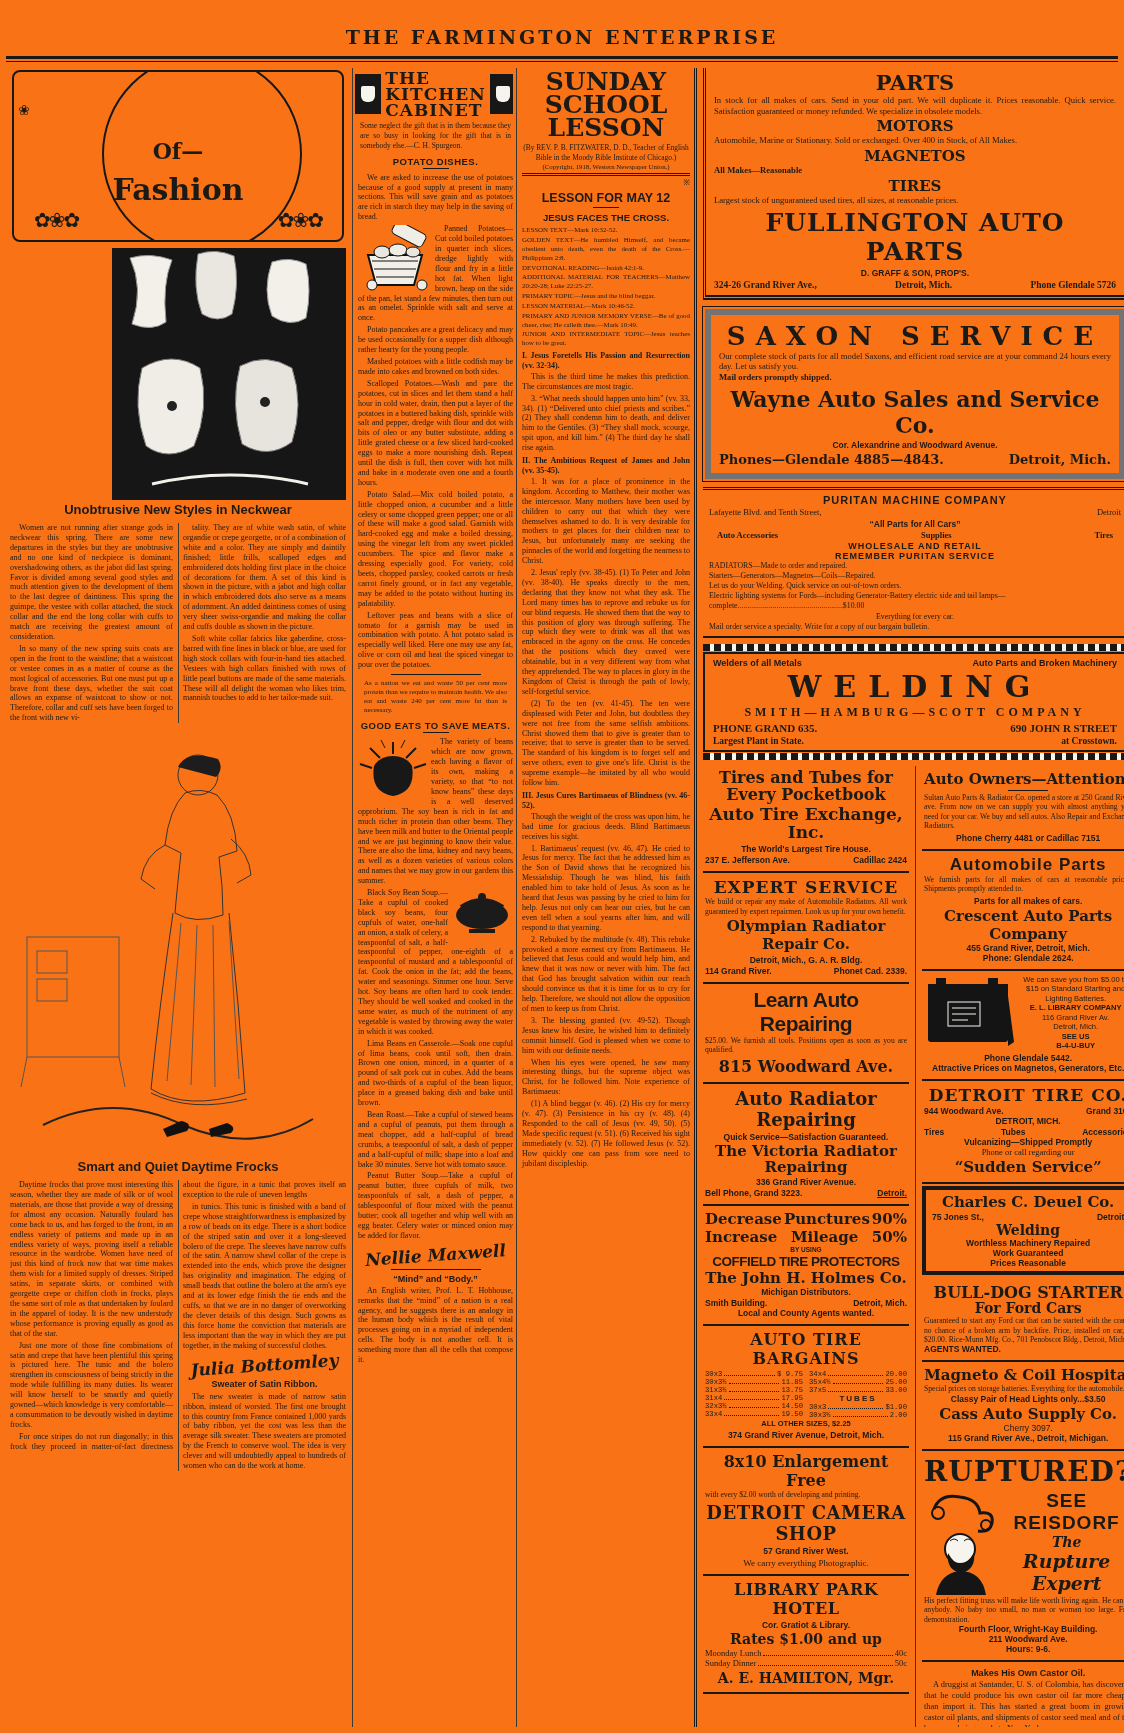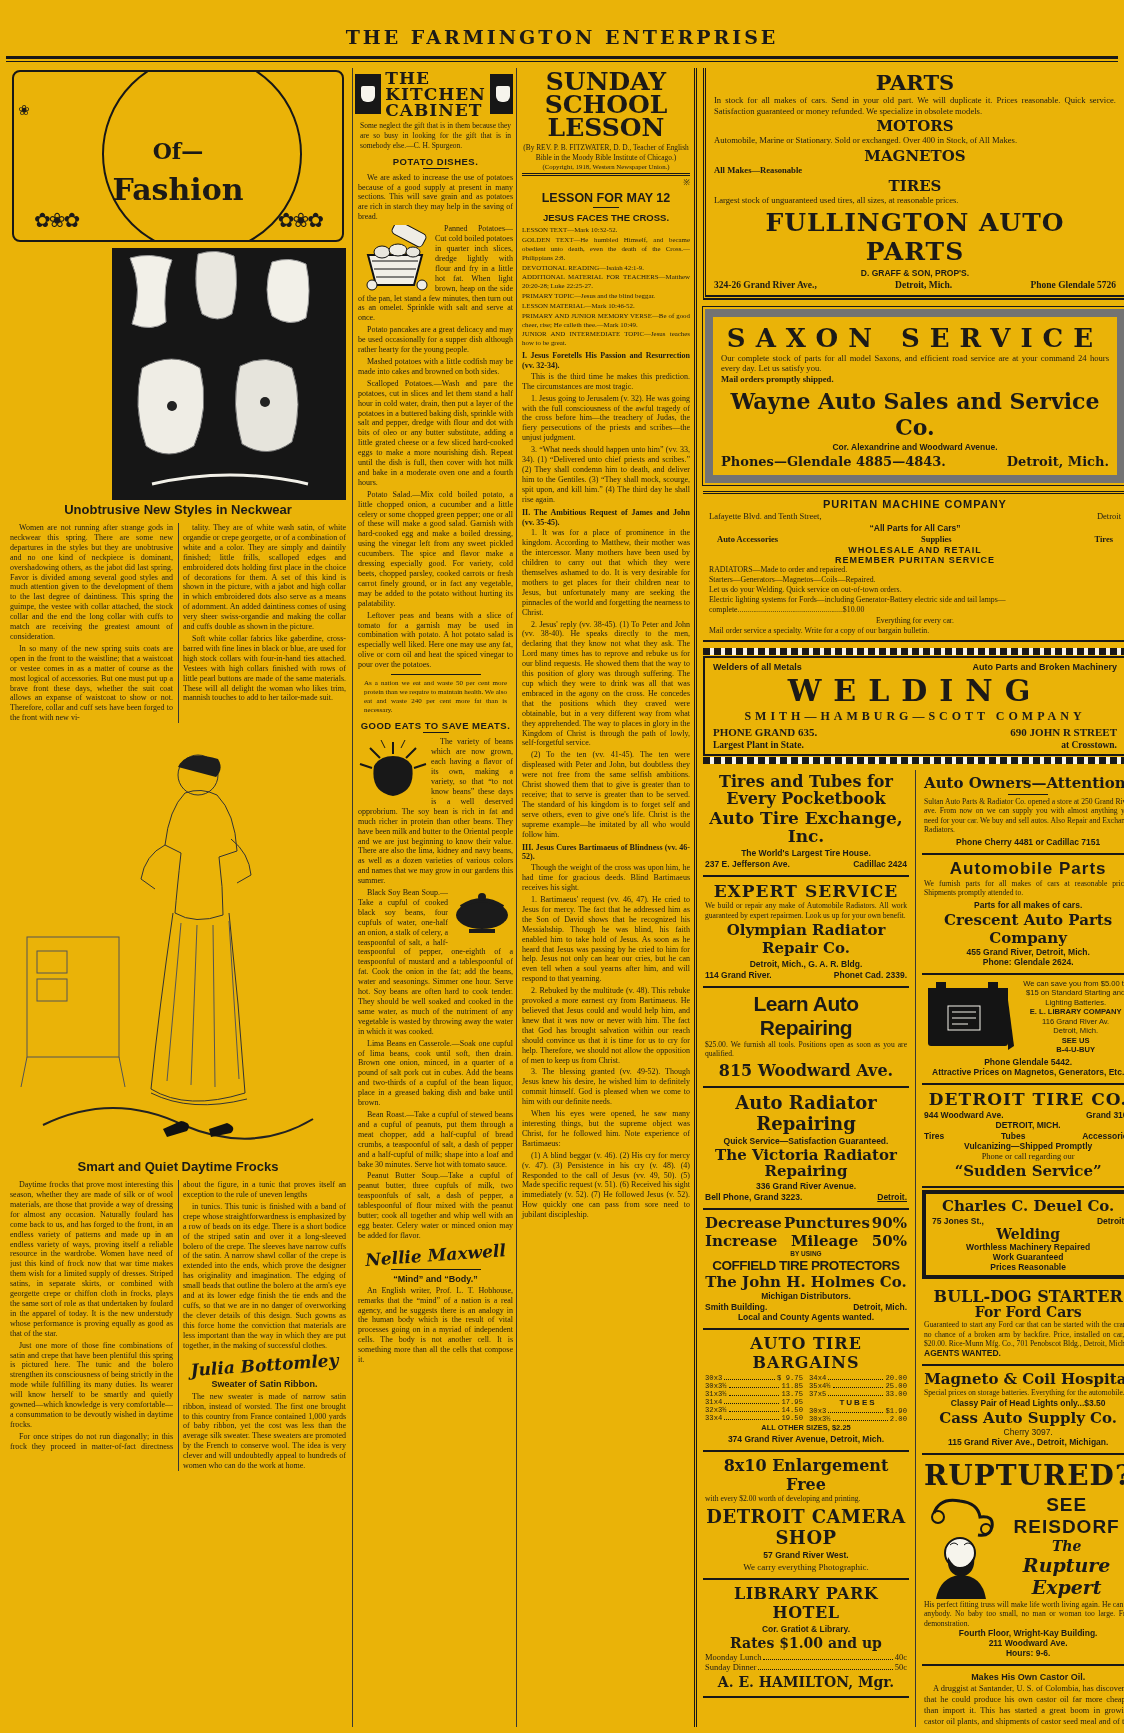--- a/index.html
+++ b/index.html
@@ -1,16 +1,16 @@
 <!DOCTYPE html>
 <html><head>
 <meta charset="utf-8">
 <style>
   html,body{margin:0;padding:0;background:#f6f4ec;}
-  .page{position:relative;width:1124px;height:1733px;margin:0 auto;background:#eab308;color:#1c1a17;
+  .page{position:relative;width:1124px;height:1733px;margin:0 auto;background:#f97316;color:#1c1a17;
         font-family:"Liberation Serif",serif;overflow:hidden;}
   
   .masthead{position:absolute;left:0;top:26px;width:100%;text-align:center;}
   .masthead .t{font-family:"DejaVu Serif",serif;font-weight:bold;font-size:19px;letter-spacing:3px;}
   .mastrule{position:absolute;left:6px;right:6px;top:56px;border-top:3px solid #181818;}
   .mastrule2{position:absolute;left:6px;right:6px;top:61px;border-top:1px solid #181818;}
   
   .col{position:absolute;top:68px;bottom:6px;overflow:hidden;}
   #col-fashion{left:10px;width:336px;}
   #col-kitchen{left:352px;width:155px;border-left:1px solid #3a3833;padding-left:5px;}
@@ -58,21 +58,21 @@
   .ss-det{font-size:6.9px;line-height:1.28;text-align:justify;margin-bottom:1px;}
   .ss-sec{font-weight:bold;font-size:8px;margin:3px 0 1px 0;}
   .ctr{text-align:center;}
   .disp{font-family:"DejaVu Serif",serif;font-weight:bold;}
   .fullington{border:none;border-left:3px double #181818;border-right:3px double #181818;border-bottom:5px double #181818;padding:2px 8px 5px 8px;}
   .h-parts{font-size:21px;text-align:center;margin:0;}
   .ad-body{font-size:8.6px;line-height:1.25;text-align:justify;}
   .h-mid{font-size:15px;text-align:center;margin:1px 0 0 0;}
   .h-co{font-size:25px;text-align:center;margin:2px 0 0 0;letter-spacing:1px;}
   .addr-row{display:flex;justify-content:space-between;font-size:9.5px;font-weight:bold;margin-top:2px;}
-  .saxon{border:8px solid #737373;outline:1px solid #181818;outline-offset:2px;margin:9px 2px 8px 2px;padding:6px 8px;}
+  .saxon{border:6px solid #737373;outline:1px solid #181818;outline-offset:2px;margin:9px 2px 8px 2px;padding:6px 8px;}
   .h-saxon{font-size:26px;letter-spacing:10px;text-align:center;margin:0;}
   .wayne{font-size:22px;text-align:center;margin:3px 0 0 0;}
   .puritan{border-top:3px double #181818;border-bottom:2px solid #181818;padding:4px 6px;margin-bottom:6px;}
   .pur-h{font-family:"Liberation Sans",sans-serif;font-weight:bold;font-size:11px;text-align:center;letter-spacing:1px;}
   .pur-line{font-size:7.8px;line-height:1.3;}
   .pur-3col{display:flex;justify-content:space-between;font-size:8.5px;font-weight:bold;margin:1px 8px;}
   .rope{height:7px;background:repeating-linear-gradient(90deg,#181818 0 7px,#f6f4ec 7px 11px);margin:1px 0;}
   .weldbox{border:2px solid #181818;padding:4px 8px;}
   .weld-top{display:flex;justify-content:space-between;font-family:"Liberation Sans",sans-serif;font-weight:bold;font-size:9px;}
   .h-weld{font-size:30px;letter-spacing:12px;text-align:center;margin:1px 0;}
@@ -292,21 +292,20 @@
       <div class="ss-det">ADDITIONAL MATERIAL FOR TEACHERS—Matthew 20:20-28; Luke 22:25-27.</div>
       <div class="ss-det">PRIMARY TOPIC—Jesus and the blind beggar.</div>
       <div class="ss-det">LESSON MATERIAL—Mark 10:46-52.</div>
       <div class="ss-det">PRIMARY AND JUNIOR MEMORY VERSE—Be of good cheer, rise; He calleth thee.—Mark 10:49.</div>
       <div class="ss-det">JUNIOR AND INTERMEDIATE TOPIC—Jesus teaches how to be great.</div>
     </div>
 
     <div class="sm just">
       <div class="ss-sec">I. Jesus Foretells His Passion and Resurrection (vv. 32-34).</div>
       <p class="np">This is the third time he makes this prediction. The circumstances are most tragic.</p>
-      <p class="np">1. Jesus going to Jerusalem (v. 32). He was going with the full consciousness of the awful tragedy of the cross before him—the treachery of Judas, the fiery persecutions of the priests and scribes—the unjust judgment.</p>
       <p class="np">3. “What needs should happen unto him” (vv. 33, 34). (1) “Delivered unto chief priests and scribes.” (2) They shall condemn him to death, and deliver him to the Gentiles. (3) “They shall mock, scourge, spit upon, and kill him.” (4) The third day he shall rise again.</p>
       <div class="ss-sec">II. The Ambitious Request of James and John (vv. 35-45).</div>
       <p class="np">1. It was for a place of prominence in the kingdom. According to Matthew, their mother was the intercessor. Many mothers have been used by children to carry out that which they were themselves ashamed to do. It is very desirable for mothers to get places for their children near to Jesus, but unfortunately many are seeking the pinnacles of the world and forgetting the nearness to Christ.</p>
       <p class="np">2. Jesus' reply (vv. 38-45). (1) To Peter and John (vv. 38-40). He speaks directly to the men, declaring that they know not what they ask. The Lord many times has to reprove and rebuke us for our blind requests. He showed them that the way to this position of glory was through suffering. The cup which they were to drink was all that was embraced in the agony on the cross. He concedes that the positions which they craved were obtainable, but in a very different way from what they apprehended. The way to places in glory in the Kingdom of Christ is through the path of lowly, self-forgetful service.</p>
       <p class="np">(2) To the ten (vv. 41-45). The ten were displeased with Peter and John, but doubtless they were not free from the same selfish ambitions. Christ showed them that to give is greater than to receive; that to serve is greater than to be served. The standard of his kingdom is to forget self and serve others, even to give one's life. Christ is the supreme example—he imitated by all who would follow him.</p>
       <div class="ss-sec">III. Jesus Cures Bartimaeus of Blindness (vv. 46-52).</div>
       <p class="np">Though the weight of the cross was upon him, he had time for gracious deeds. Blind Bartimaeus receives his sight.</p>
       <p class="np">1. Bartimaeus' request (vv. 46, 47). He cried to Jesus for mercy. The fact that he addressed him as the Son of David shows that he recognized his Messiahship. Though he was blind, his faith enabled him to take hold of Jesus. As soon as he heard that Jesus was passing by he cried to him for help. Jesus not only can hear our cries, but he can even tell when a soul yearns after him, and will respond to that yearning.</p>
       <p class="np">2. Rebuked by the multitude (v. 48). This rebuke provoked a more earnest cry from Bartimaeus. He believed that Jesus could and would help him, and knew that it was now or never with him. The fact that God has brought salvation within our reach should convince us that it is time for us to cry for help. Therefore, we should not allow the opposition of men to keep us from Christ.</p>
       <p class="np">3. The blessing granted (vv. 49-52). Though Jesus knew his desire, he wished him to definitely commit himself. God is pleased when we come to him with our definite needs.</p>

